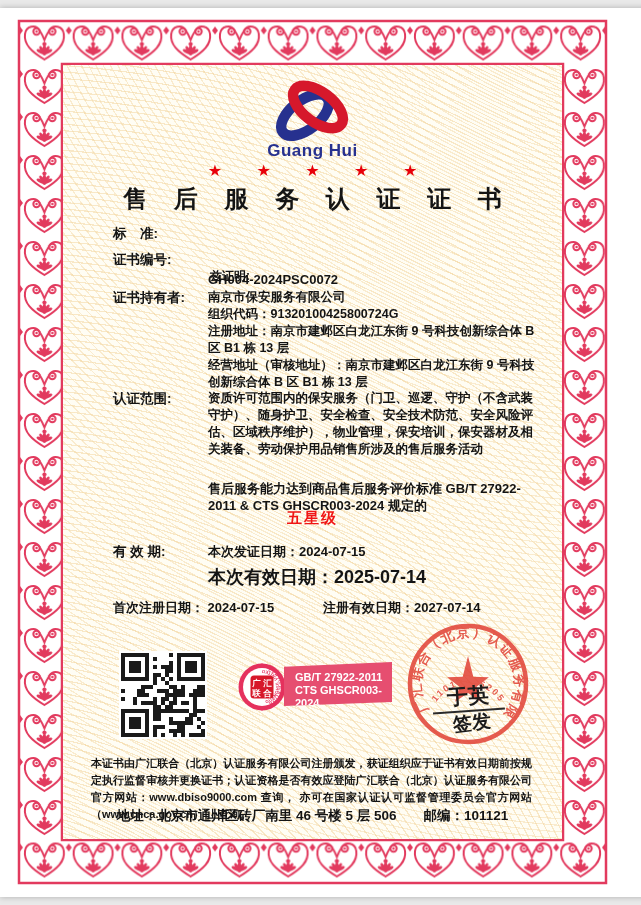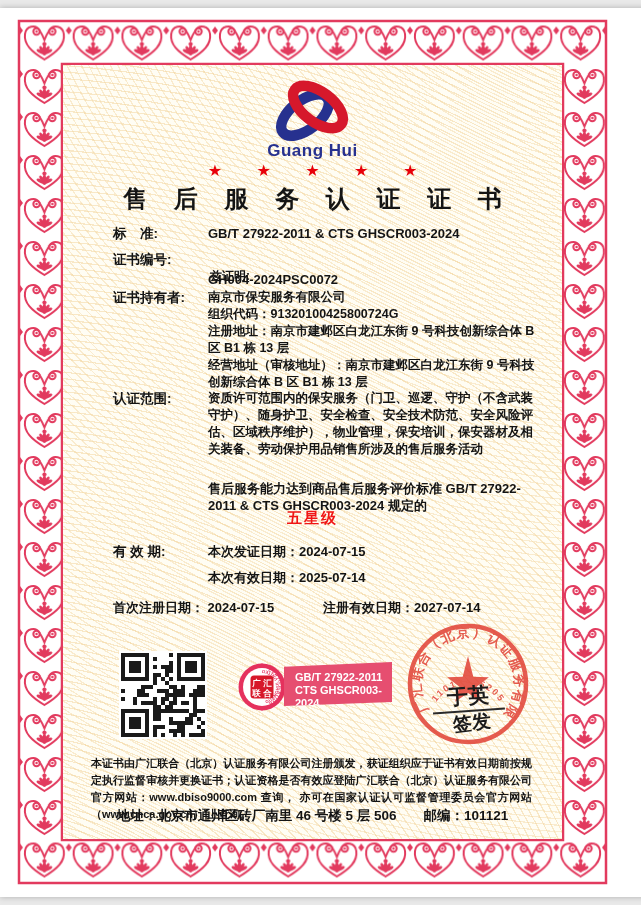--- a/index.html
+++ b/index.html
@@ -112,42 +112,41 @@
       <svg width="118" height="66" viewBox="0 0 118 66">
         <ellipse cx="51" cy="38" rx="28" ry="14.5" fill="none" stroke="#27318f" stroke-width="10.5" transform="rotate(-38 51 38)"></ellipse>
         <ellipse cx="64" cy="30" rx="29" ry="15" fill="none" stroke="#d6182b" stroke-width="10.5" transform="rotate(37 64 30)"></ellipse>
       </svg>
     </div>
     <div class="abs ctr brand">Guang Hui</div>
     <div class="abs ctr stars">★ ★ ★ ★ ★</div>
     <div class="abs ctr title">售 后 服 务 认 证 证 书</div>
 
     <div class="abs lbl" style="top:160px;">标　准:</div>
-    <div class="abs val" style="top:160px;font-size:13px;">GB/T 27922-2011 &amp; CTS GHSCR003-2024</div>
 
     <div class="abs lbl" style="top:186px;">证书编号:</div>
     <div class="abs val" style="top:186px;font-size:13px;margin-top:20px;">GH004-2024PSC0072</div>
     <div class="abs hereby" style="top:203px;">兹证明:</div>
 
     <div class="abs lbl" style="top:224px;">证书持有者:</div>
     <div class="abs val holder" style="top:224px;">
       <p>南京市保安服务有限公司</p>
       <p>组织代码：91320100425800724G</p>
       <p>注册地址：南京市建邺区白龙江东街 9 号科技创新综合体 B 区 B1 栋 13 层</p>
       <p>经营地址（审核地址）：南京市建邺区白龙江东街 9 号科技创新综合体 B 区 B1 栋 13 层</p>
     </div>
 
     <div class="abs lbl" style="top:325px;">认证范围:</div>
     <div class="abs val" style="top:325px;">资质许可范围内的保安服务（门卫、巡逻、守护（不含武装守护）、随身护卫、安全检查、安全技术防范、安全风险评估、区域秩序维护），物业管理，保安培训，保安器材及相关装备、劳动保护用品销售所涉及的售后服务活动</div>
     <div class="abs val" style="top:415px;font-size:13px;">售后服务能力达到商品售后服务评价标准 GB/T 27922-2011 &amp; CTS GHSCR003-2024 规定的</div>
     <div class="abs ctr grade">五星级</div>
 
     <div class="abs lbl" style="top:478px;">有 效 期:</div>
     <div class="abs val" style="top:478px;font-size:13px;">本次发证日期：2024-07-15</div>
-    <div class="abs val" style="top:504px;font-size:13px;">本次有效日期：2025-07-14</div>
+    <div class="abs val" style="top:504px;font-size:18px;">本次有效日期：2025-07-14</div>
     <div class="abs regrow" style="top:534px;left:50px;">首次注册日期：  2024-07-15</div>
     <div class="abs regrow" style="top:534px;left:260px;">注册有效日期：2027-07-14</div>
 
     <div class="abs" style="left:56px;top:586px;width:88px;height:88px;background:#fff;">
       <svg id="qr-svg" width="88" height="88" viewBox="0 0 88 88">
           <rect width="88" height="88" fill="#ffffff"></rect>
           <rect x="2" y="2" width="4" height="4" fill="#1a1a1a"></rect>
           <rect x="6" y="2" width="4" height="4" fill="#1a1a1a"></rect>
           <rect x="10" y="2" width="4" height="4" fill="#1a1a1a"></rect>
           <rect x="14" y="2" width="4" height="4" fill="#1a1a1a"></rect>

